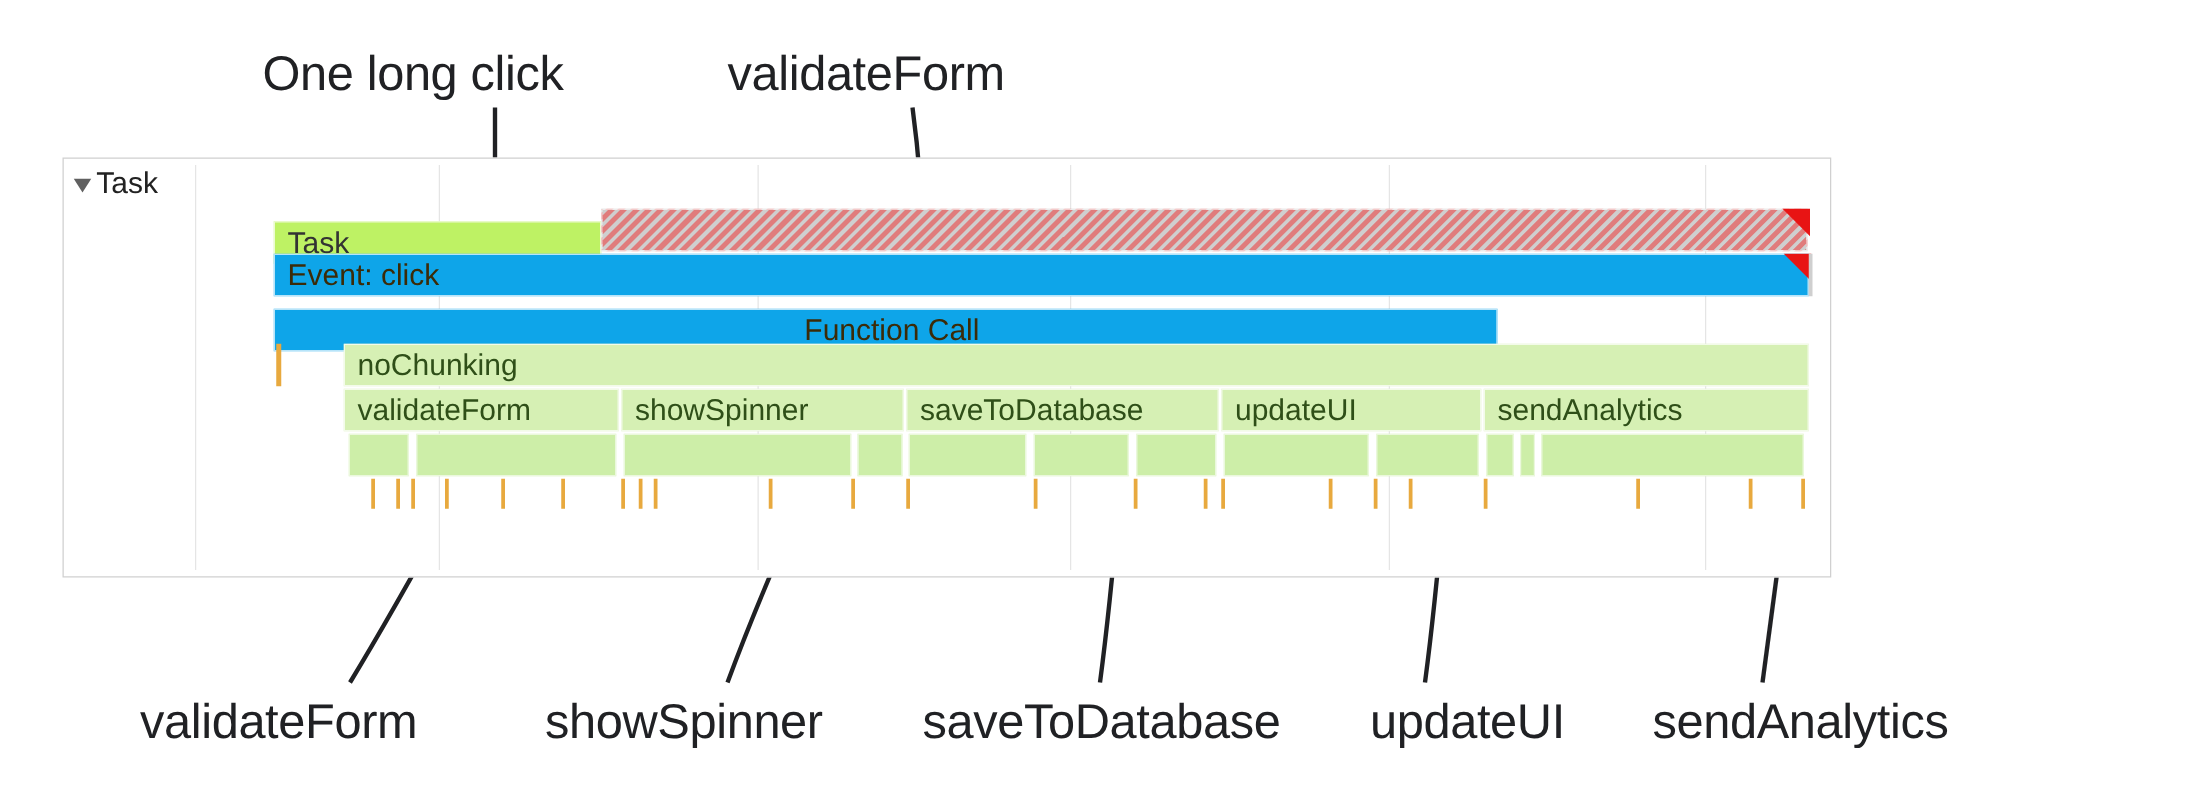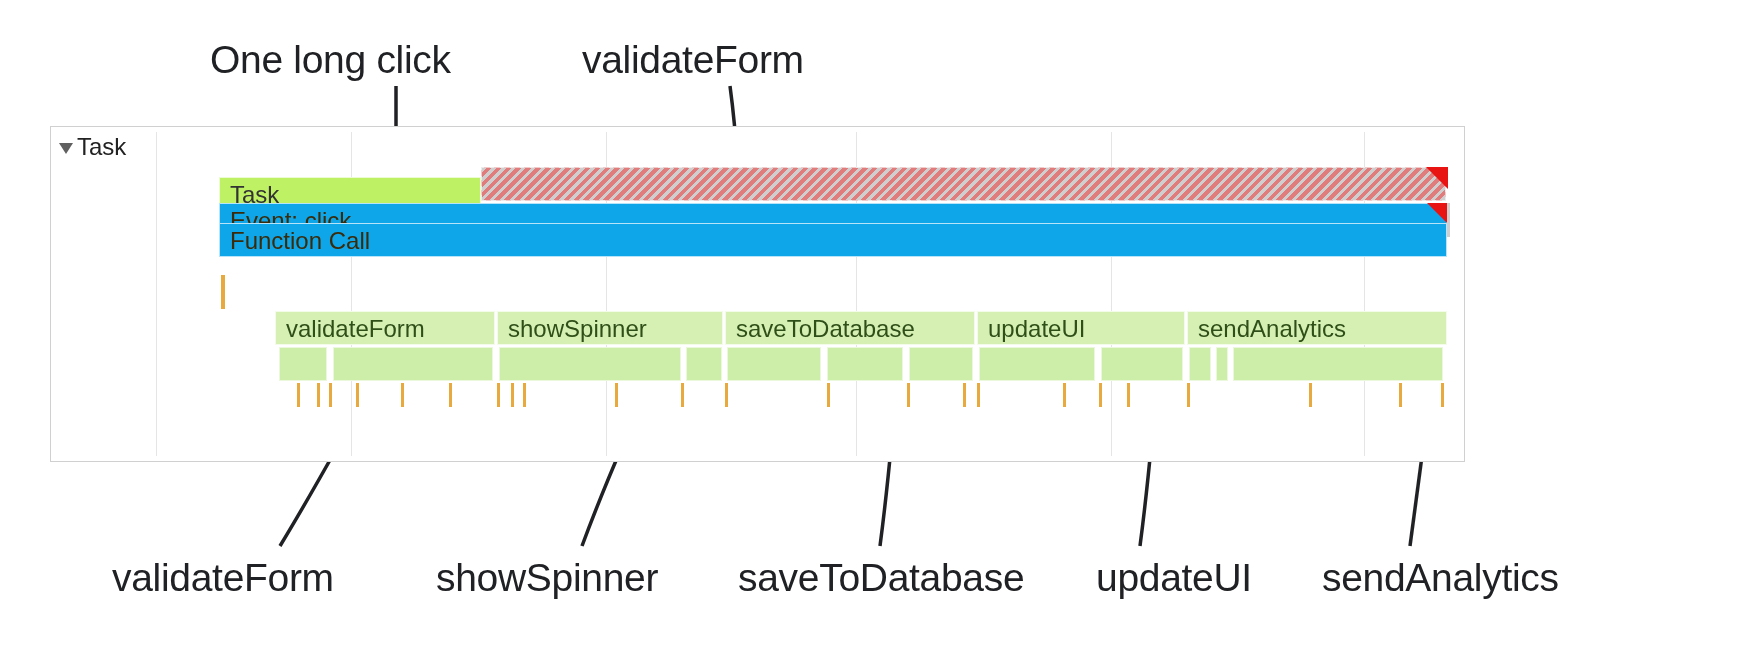--- a/index.html
+++ b/index.html
@@ -147,23 +147,24 @@
   </div>
 
   <div class="lane grey" style="left:168px; top:40px; width:262px;">Task</div>
   <div class="hatch" style="left:430px; top:40px; width:965px;"></div>
   <div class="red-triangle red-tri-top" style="left:1375px; top:40px;"></div>
 
   <div class="lane amber" style="left:168px; top:76px; width:1228px;">Event: click</div>
   <div class="red-triangle red-tri-top" style="left:1376px; top:76px;"></div>
   <div style="position:absolute; left:1396px; top:76px; width:3px; height:34px; background:#cfcfcf;"></div>
 
-  <div class="lane amber" style="left:168px; top:96px; width:1228px;">Function Call</div>
+  <div class="lane amber" style="left:168px; top:120px; width:979px;text-align:center;">Function Call</div>
 
   <div class="tiny-amber" style="left:170px; top:148px; width:4px; height:34px;"></div>
+  <div class="lane green" style="left:224px; top:148px; width:1172px;">noChunking</div>
 
   <div class="lane green" style="left:224px; top:184px; width:220px;">validateForm</div>
   <div class="lane green" style="left:446px; top:184px; width:226px;">showSpinner</div>
   <div class="lane green" style="left:674px; top:184px; width:250px;">saveToDatabase</div>
   <div class="lane green" style="left:926px; top:184px; width:208px;">updateUI</div>
   <div class="lane green" style="left:1136px; top:184px; width:260px;">sendAnalytics</div>
 
   <div class="tiny-green" style="left:228px; top:220px; width:48px; height:34px;"></div>
   <div class="tiny-green" style="left:282px; top:220px; width:160px; height:34px;"></div>
   <div class="tiny-green" style="left:448px; top:220px; width:182px; height:34px;"></div>

